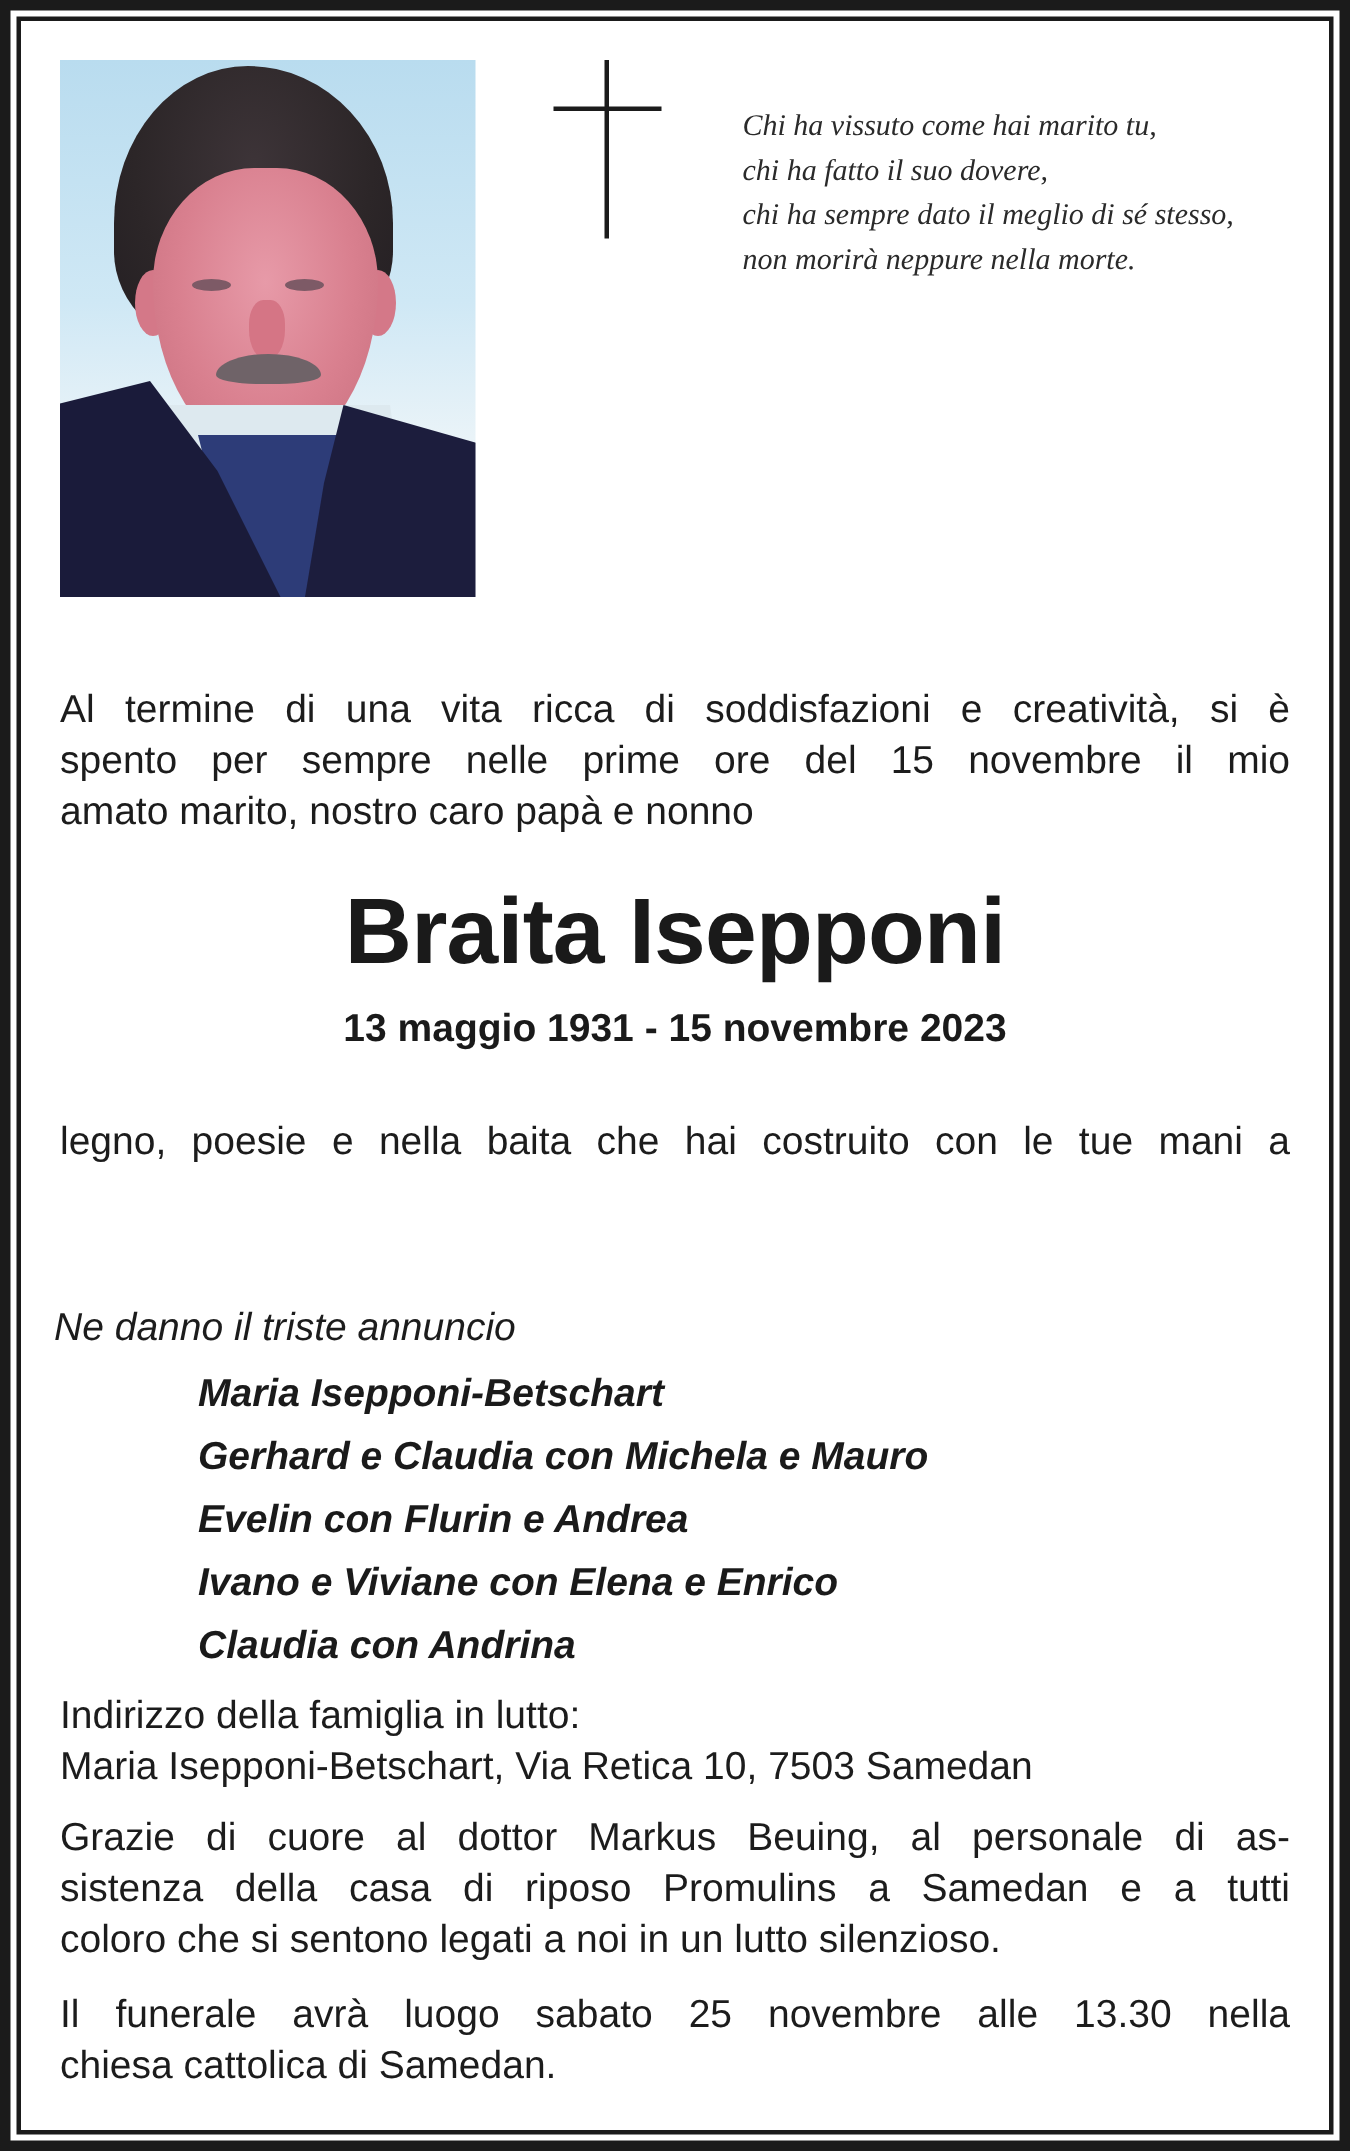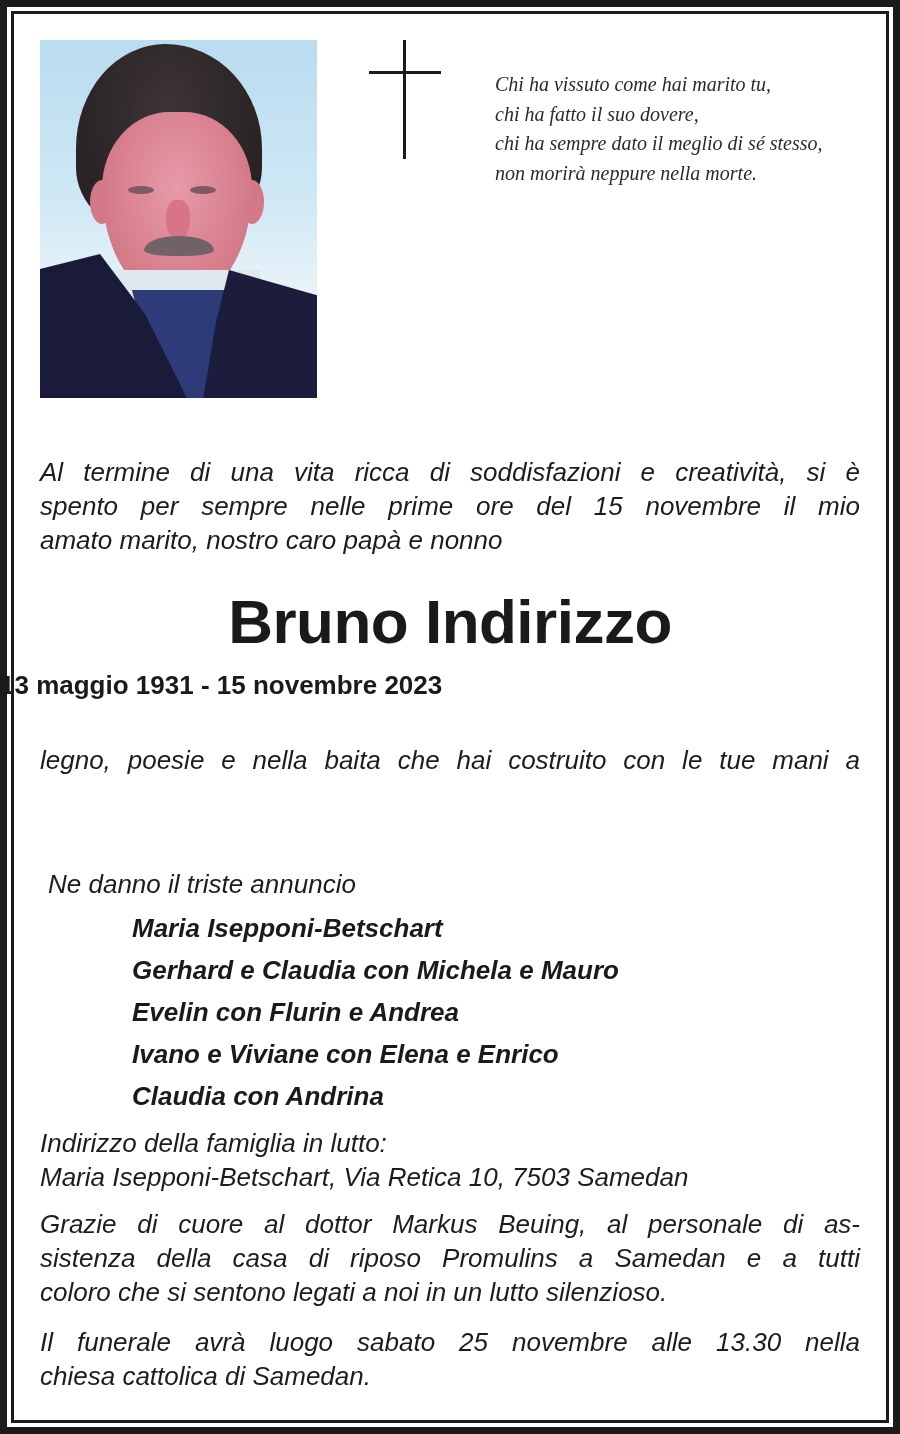--- a/index.html
+++ b/index.html
@@ -111,21 +111,20 @@
       font-family: "Liberation Serif", "DejaVu Serif", serif;
       font-style: italic;
       font-size: 20px;
       line-height: 29.5px;
       color: #2a2a2a;
     }
     .poem .line { display: block; white-space: nowrap; }
     
     .para {
       position: absolute; left: 40px; width: 820px;
-      font-style: italic;
       font-size: 26px;
       line-height: 34px;
       text-align: justify;
       text-align-last: left;
       color: #1c1c1c;
       hyphens: manual;
     }
     .para .ln { display: block; text-align: justify; text-align-last: justify; white-space: nowrap; }
     .para .ln.last { text-align-last: left; }
     .intro { top: 455px; }
@@ -133,28 +132,29 @@
       position: absolute; left: 0; width: 900px; top: 584px;
       text-align: center;
       font-weight: bold;
       font-size: 62px;
       line-height: 76px;
       letter-spacing: -0.5px;
       color: #1a1a1a;
     }
     .dates {
       position: absolute; left: 0; width: 900px; top: 668px;
+      text-align: center;
       font-weight: bold;
       font-size: 26px;
       line-height: 34px;
       color: #1a1a1a;
     }
     .tribute { top: 743px; }
     .announce-label {
-      position: absolute; left: 48px; top: 867px;
+      position: absolute; left: 36px; top: 867px;
       font-style: italic; font-size: 26px; line-height: 34px;
       color: #1c1c1c;
     }
     .family {
       position: absolute; left: 132px; top: 907px;
     }
     .family .member {
       display: block;
       font-style: italic; font-weight: bold;
       font-size: 26px; line-height: 42px;
@@ -197,21 +197,21 @@
   <span class="line">chi ha sempre dato il meglio di sé stesso,</span>
   <span class="line">non morirà neppure nella morte.</span>
 </div>
 
 <div class="para intro">
   <span class="ln">Al termine di una vita ricca di soddisfazioni e creatività, si è</span>
   <span class="ln">spento per sempre nelle prime ore del 15 novembre il mio</span>
   <span class="ln last">amato marito, nostro caro papà e nonno</span>
 </div>
 
-<div class="name-title">Bruno Indirizzo</div>
+<div class="name-title">Braita Isepponi</div>
 <div class="dates">13 maggio 1931 - 15 novembre 2023</div>
 
 <div class="para tribute">
   <span class="ln">legno, poesie e nella baita che hai costruito con le tue mani a</span>
 </div>
 
 <div class="announce-label">Ne danno il triste annuncio</div>
 
 <div class="family">
   <span class="member">Maria Isepponi-Betschart</span>

